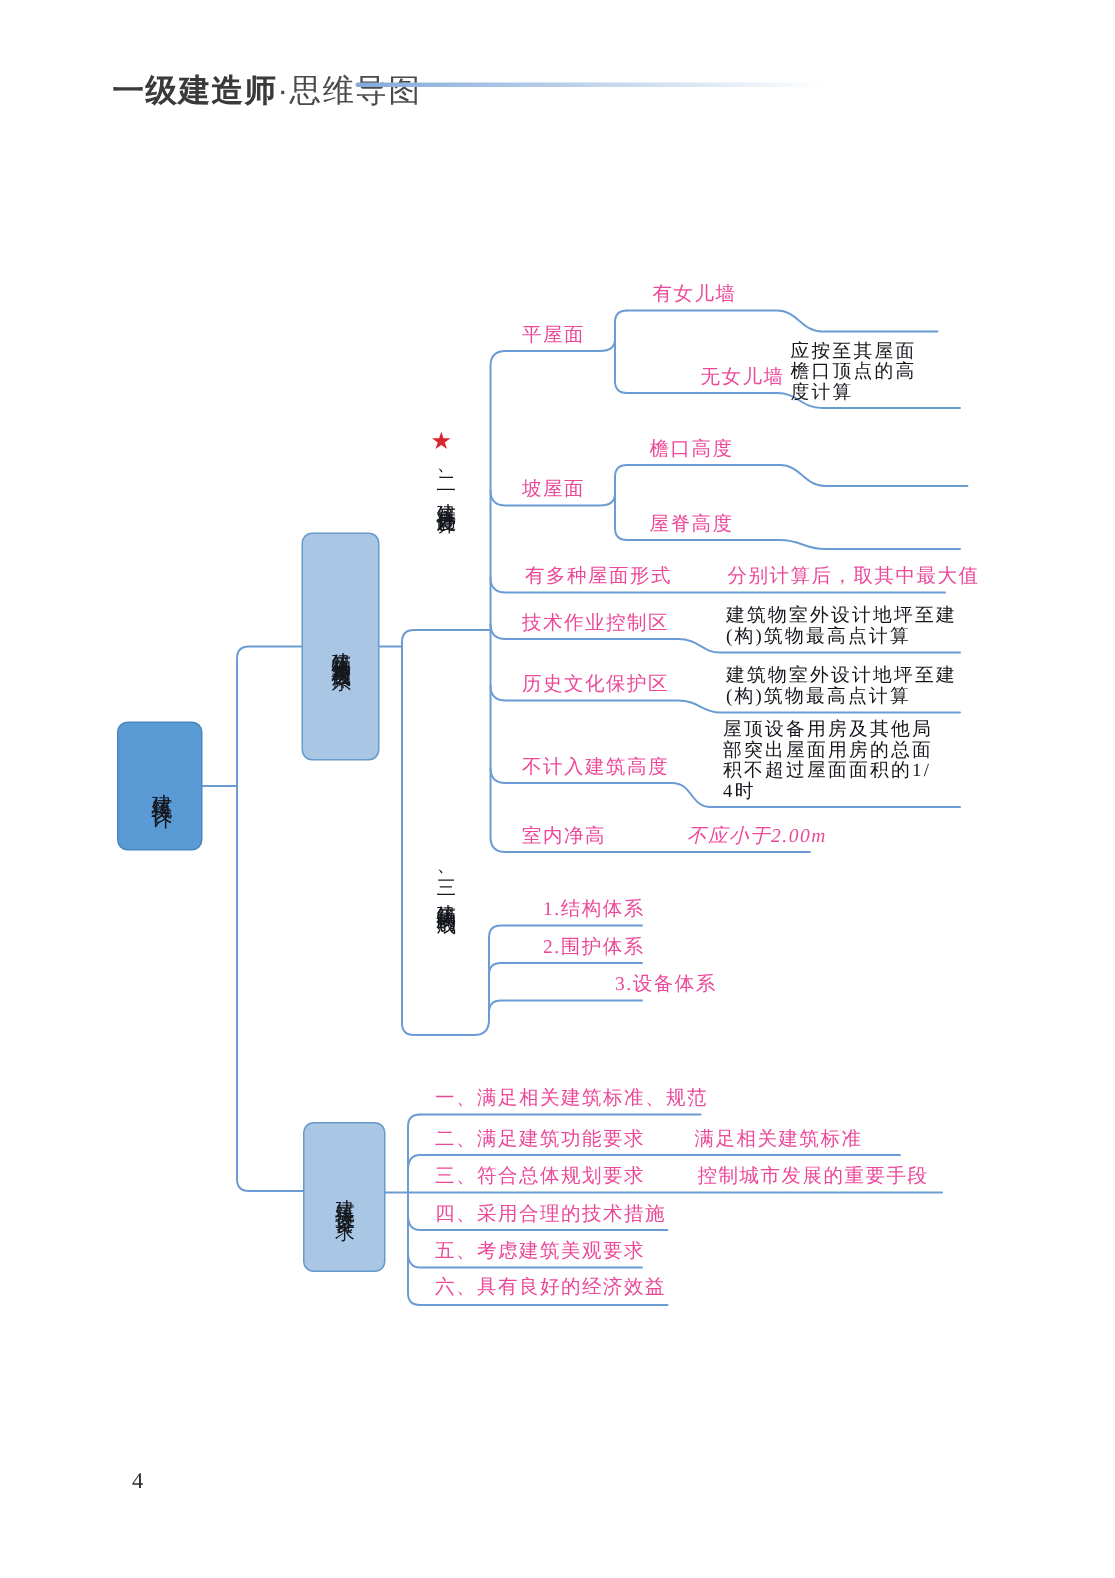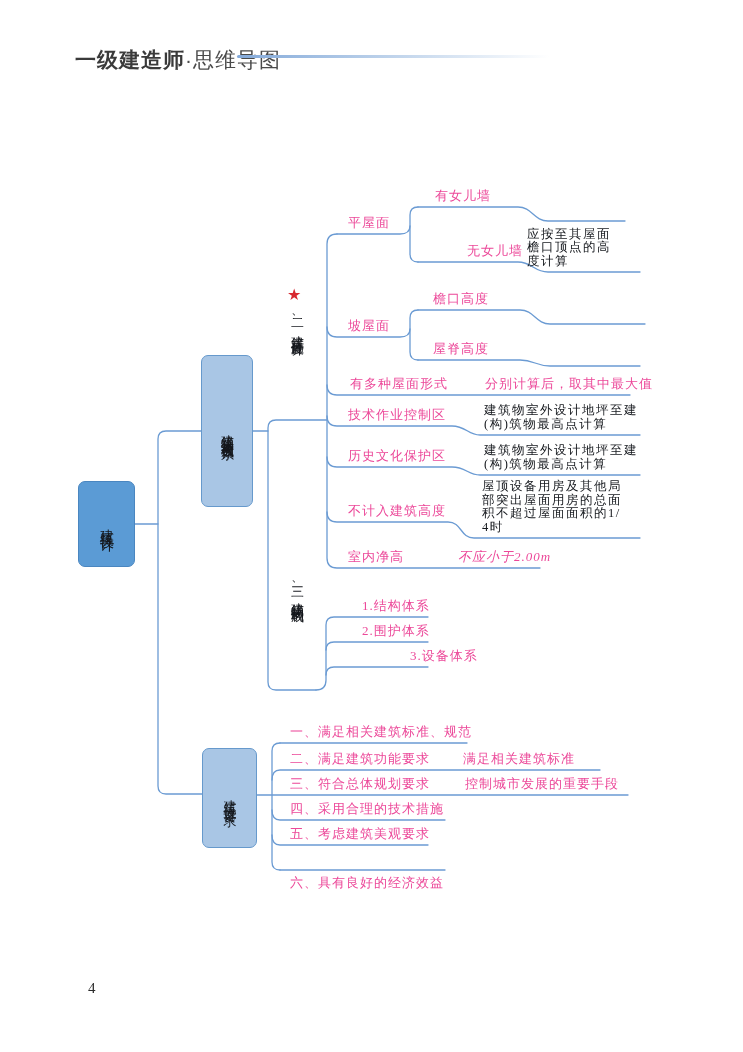--- a/index.html
+++ b/index.html
@@ -120,17 +120,17 @@
   <div class="lbl" style="left:362px;top:622px;">2.围护体系</div>
   <div class="lbl" style="left:378px;top:647px;margin-left:32px;">3.设备体系</div>
 
   <div class="lbl" style="left:290px;top:723px;">一、满足相关建筑标准、规范</div>
   <div class="lbl" style="left:290px;top:750px;">二、满足建筑功能要求</div>
   <div class="lbl" style="left:463px;top:750px;">满足相关建筑标准</div>
   <div class="lbl" style="left:290px;top:775px;">三、符合总体规划要求</div>
   <div class="lbl" style="left:465px;top:775px;">控制城市发展的重要手段</div>
   <div class="lbl" style="left:290px;top:800px;">四、采用合理的技术措施</div>
   <div class="lbl" style="left:290px;top:825px;">五、考虑建筑美观要求</div>
-  <div class="lbl" style="left:290px;top:874px;">六、具有良好的经济效益</div>
+  <div class="lbl" style="left:290px;top:850px;font-family:Liberation Mono, monospace;">六、具有良好的经济效益</div>
 
   <div class="pagenum">4</div>
 
 </div>
 
 </body></html>

